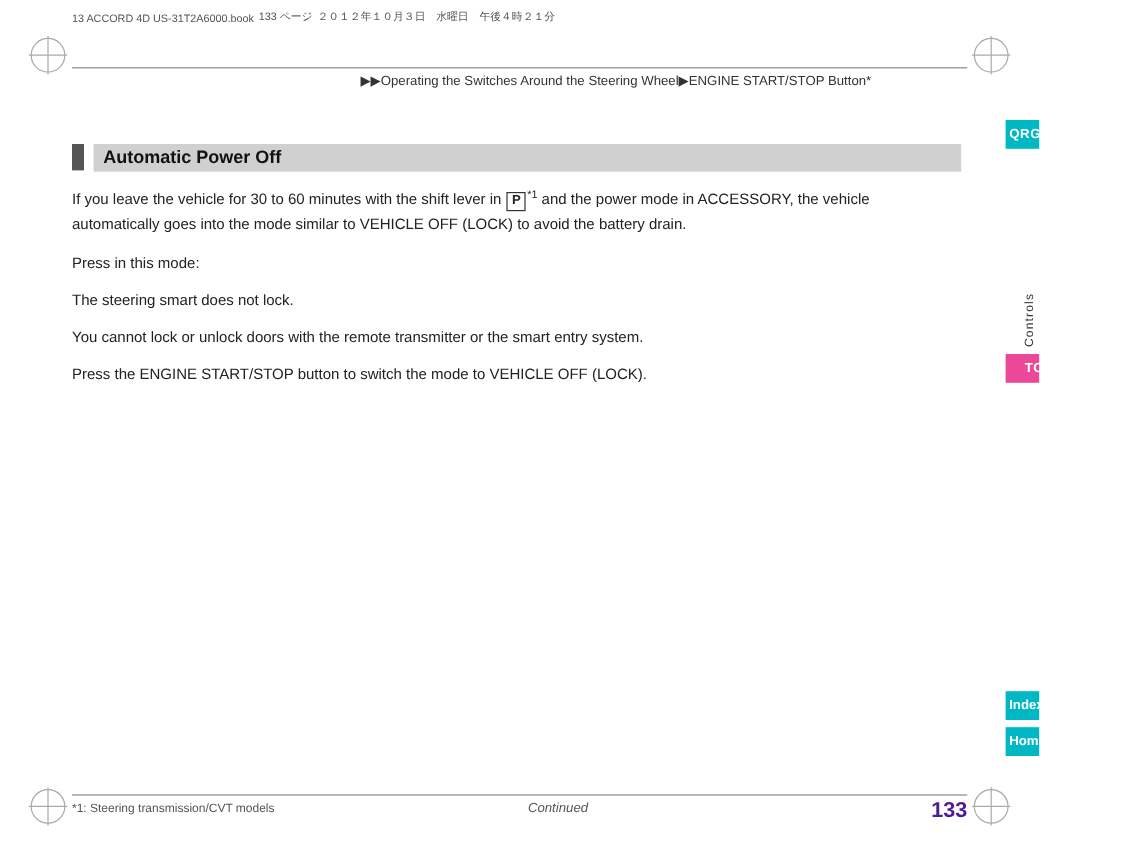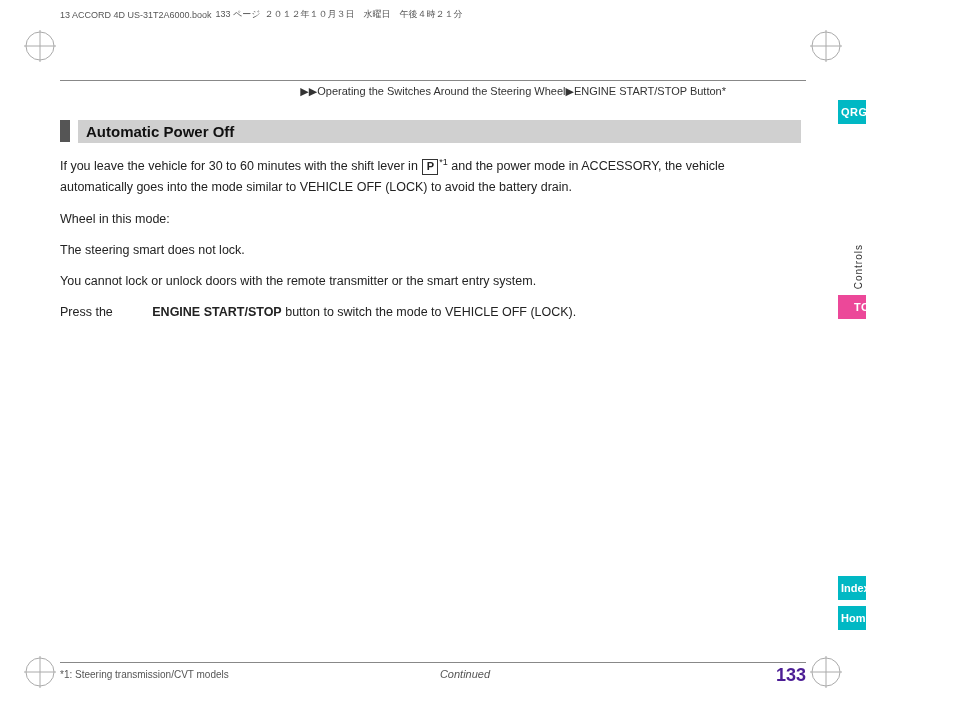--- a/index.html
+++ b/index.html
@@ -48,21 +48,21 @@
       color: #555;
       display: flex;
       align-items: center;
       gap: 4px;
       white-space: nowrap;
     }
 
     
     .header-bar {
       position: absolute;
-      top: 80px;
+      top: 56px;
       left: 60px;
       right: 60px;
       border-top: 1px solid #888;
       padding-top: 4px;
     }
 
     .breadcrumb {
       font-size: 11px;
       color: #333;
       text-align: right;
@@ -188,22 +188,21 @@
       width: 16px;
       height: 16px;
       margin: 0 1px;
     }
 
     .body-text sup {
       font-size: 9px;
     }
 
     .bold-text {
-      font-weight: bold;
-      margin-left: 36px;
+      font-weight: normal;
     }
 
     
     .footnote {
       position: absolute;
       bottom: 38px;
       left: 60px;
       font-size: 10px;
       color: #555;
     }
@@ -301,21 +300,21 @@
       <div class="heading-bar"></div>
       <div class="section-title">Automatic Power Off</div>
     </div>
 
     <p class="body-text">
       <span>If you leave the vehicle for 30 to 60 minutes with the shift lever in</span>
       <span class="gear-p">P</span><sup>*1</sup>
       <span>and the power mode in ACCESSORY, the vehicle automatically goes into the mode similar to VEHICLE OFF (LOCK) to avoid the battery drain.</span>
     </p>
 
-    <p class="body-text">Wheel in this mode:</p>
+    <p class="body-text">Press in this mode:</p>
 
     <p class="body-text">The steering smart does not lock.</p>
 
     <p class="body-text">You cannot lock or unlock doors with the remote transmitter or the smart entry system.</p>
 
     <p class="body-text">
       <span>Press the </span><span class="bold-text">ENGINE START/STOP</span><span> button to switch the mode to VEHICLE OFF (LOCK).</span>
     </p>
 
   </div>

